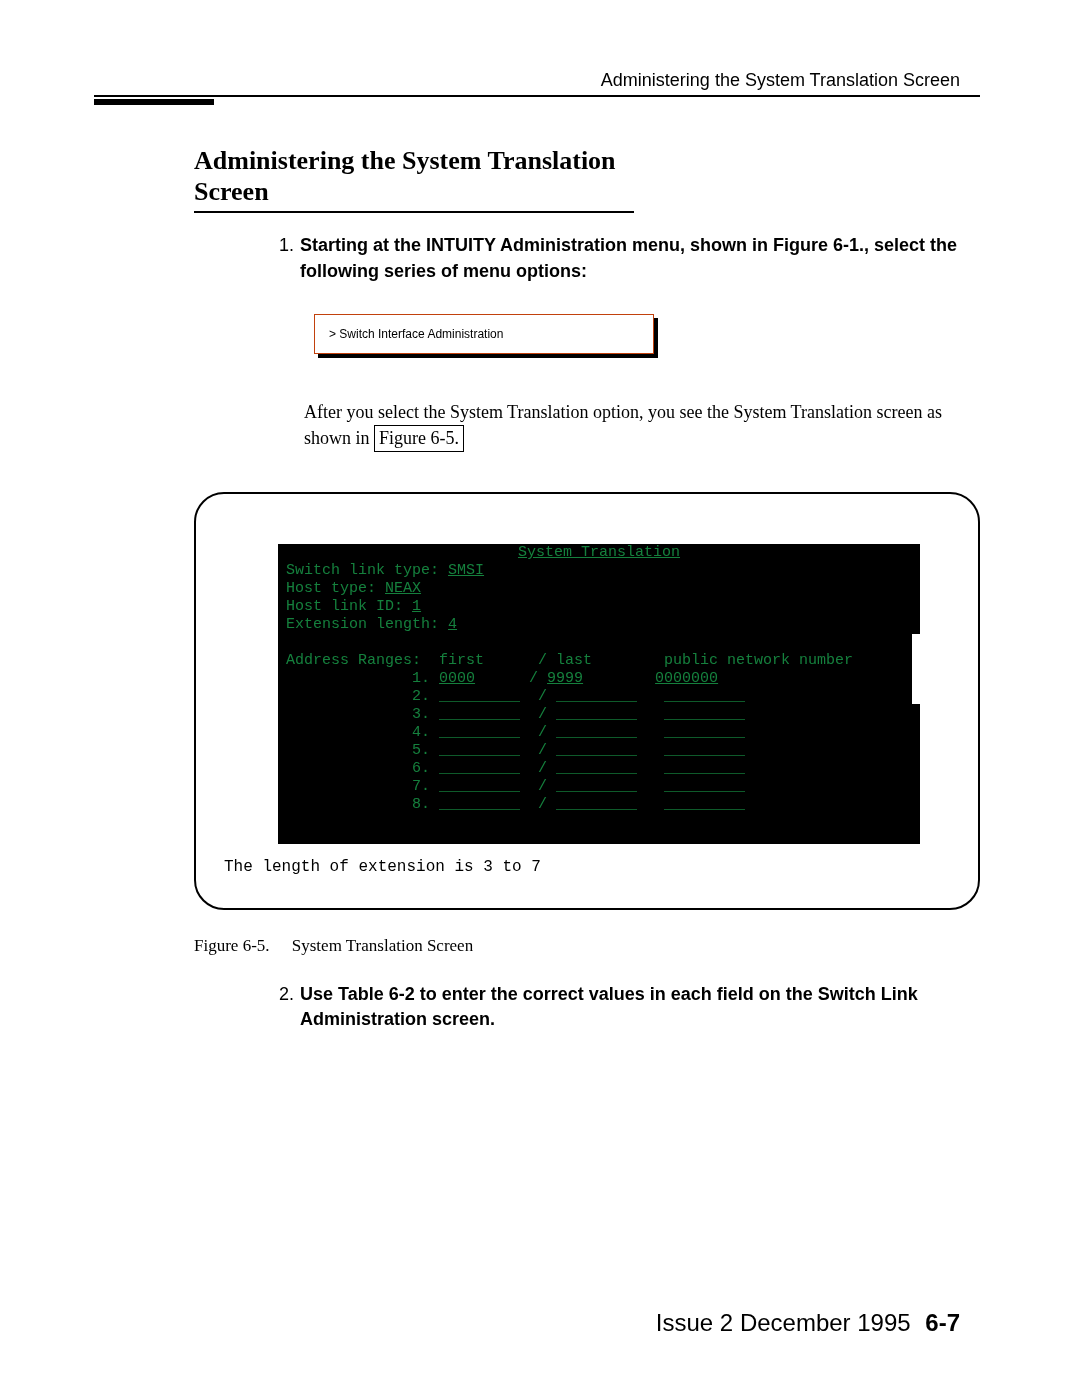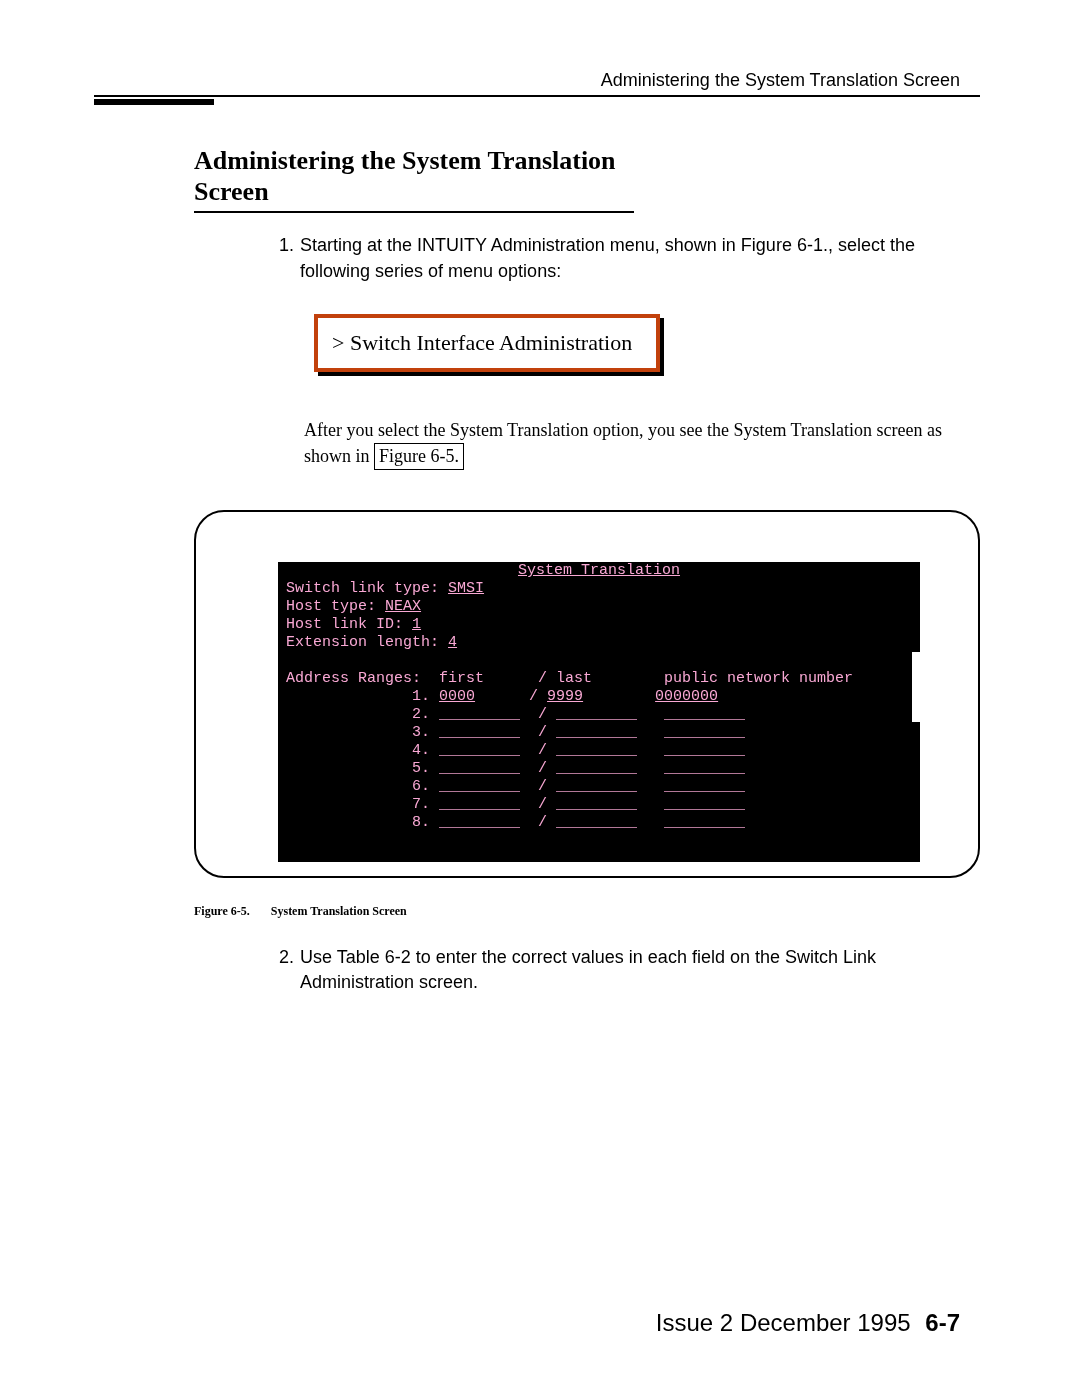--- a/index.html
+++ b/index.html
@@ -60,36 +60,36 @@
     margin-top: 14px;
   }
   .list-num {
     width: 28px;
     flex-shrink: 0;
     text-align: right;
     margin-right: 6px;
   }
   .list-body {
     flex: 1;
+    font-weight: bold;
   }
 
   
   .menu-stack {
     margin-left: 120px;
     margin-top: 30px;
   }
   .menu-box {
     position: relative;
     width: 310px;
-    border: 4px solid #c2410c;
+    border: 1px solid #c2410c;
     box-shadow: 4px 4px 0 #000;
     padding: 12px 14px;
-    font-size: 22px;
+    font-size: 12px;
     margin-bottom: 12px;
-    font-family: Liberation Serif, serif;
   }
   .menu-box.indent {
     margin-left: 22px;
     width: 288px;
     padding: 10px 14px;
   }
 
   .after-menu {
     margin-left: 110px;
     margin-top: 46px;
@@ -108,21 +108,21 @@
     margin-top: 40px;
     border: 2px solid #000;
     border-radius: 30px;
     padding: 30px 28px 14px 28px;
     position: relative;
   }
   .terminal-inner {
     margin: 20px 30px 0 54px;
     height: 300px;
     background: #000;
-    color: #f9a8d4;
+    color: #15803d;
     font-family: "Courier New", monospace;
     font-size: 15px;
     line-height: 1.2;
     position: relative;
     box-sizing: border-box;
     padding: 0;
   }
   .terminal-title {
     position: absolute;
     top: 0;
@@ -152,22 +152,22 @@
   .terminal-footer {
     font-family: "Courier New", monospace;
     font-size: 16px;
     margin-top: 14px;
     margin-bottom: 18px;
   }
 
   
   .figure-caption {
     font-family: "Times New Roman", Times, serif;
-    font-size: 12px;
-    font-weight: bold;
+    font-size: 17px;
+    font-weight: normal;
     margin-top: 26px;
   }
   .figure-caption .fnum {
     margin-right: 18px;
   }
 
   
   .page-footer {
     position: absolute;
     bottom: 60px;
@@ -219,20 +219,21 @@
 <span>              1. </span><span class="u">0000</span><span>      / </span><span class="u">9999</span><span>        </span><span class="u">0000000</span>
 <span>              2. _________  / _________   _________</span>
 <span>              3. _________  / _________   _________</span>
 <span>              4. _________  / _________   _________</span>
 <span>              5. _________  / _________   _________</span>
 <span>              6. _________  / _________   _________</span>
 <span>              7. _________  / _________   _________</span>
 <span>              8. _________  / _________   _________</span></div>
         <div class="terminal-scrollbar"></div>
       </div>
+      <div class="terminal-footer">The length of extension is 3 to 7</div>
     </div>
 
     <div class="figure-caption">
       <span class="fnum">Figure 6-5.</span>
       <span>System Translation Screen</span>
     </div>
 
     <div class="body-text list-item" style="margin-top:26px;">
       <div class="list-num">2.</div>
       <div class="list-body">Use Table 6-2 to enter the correct values in each field on the Switch Link Administration screen.</div>

